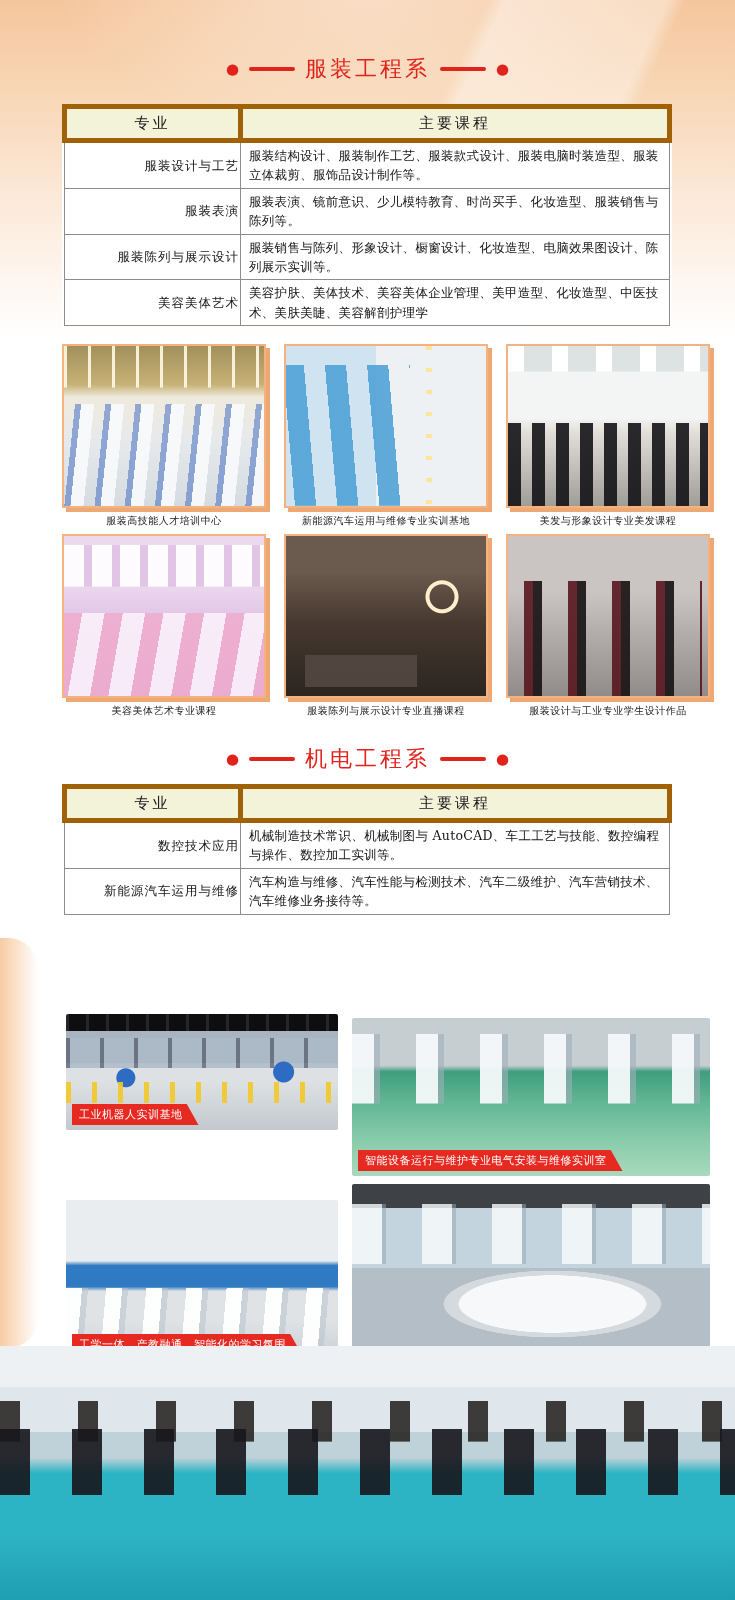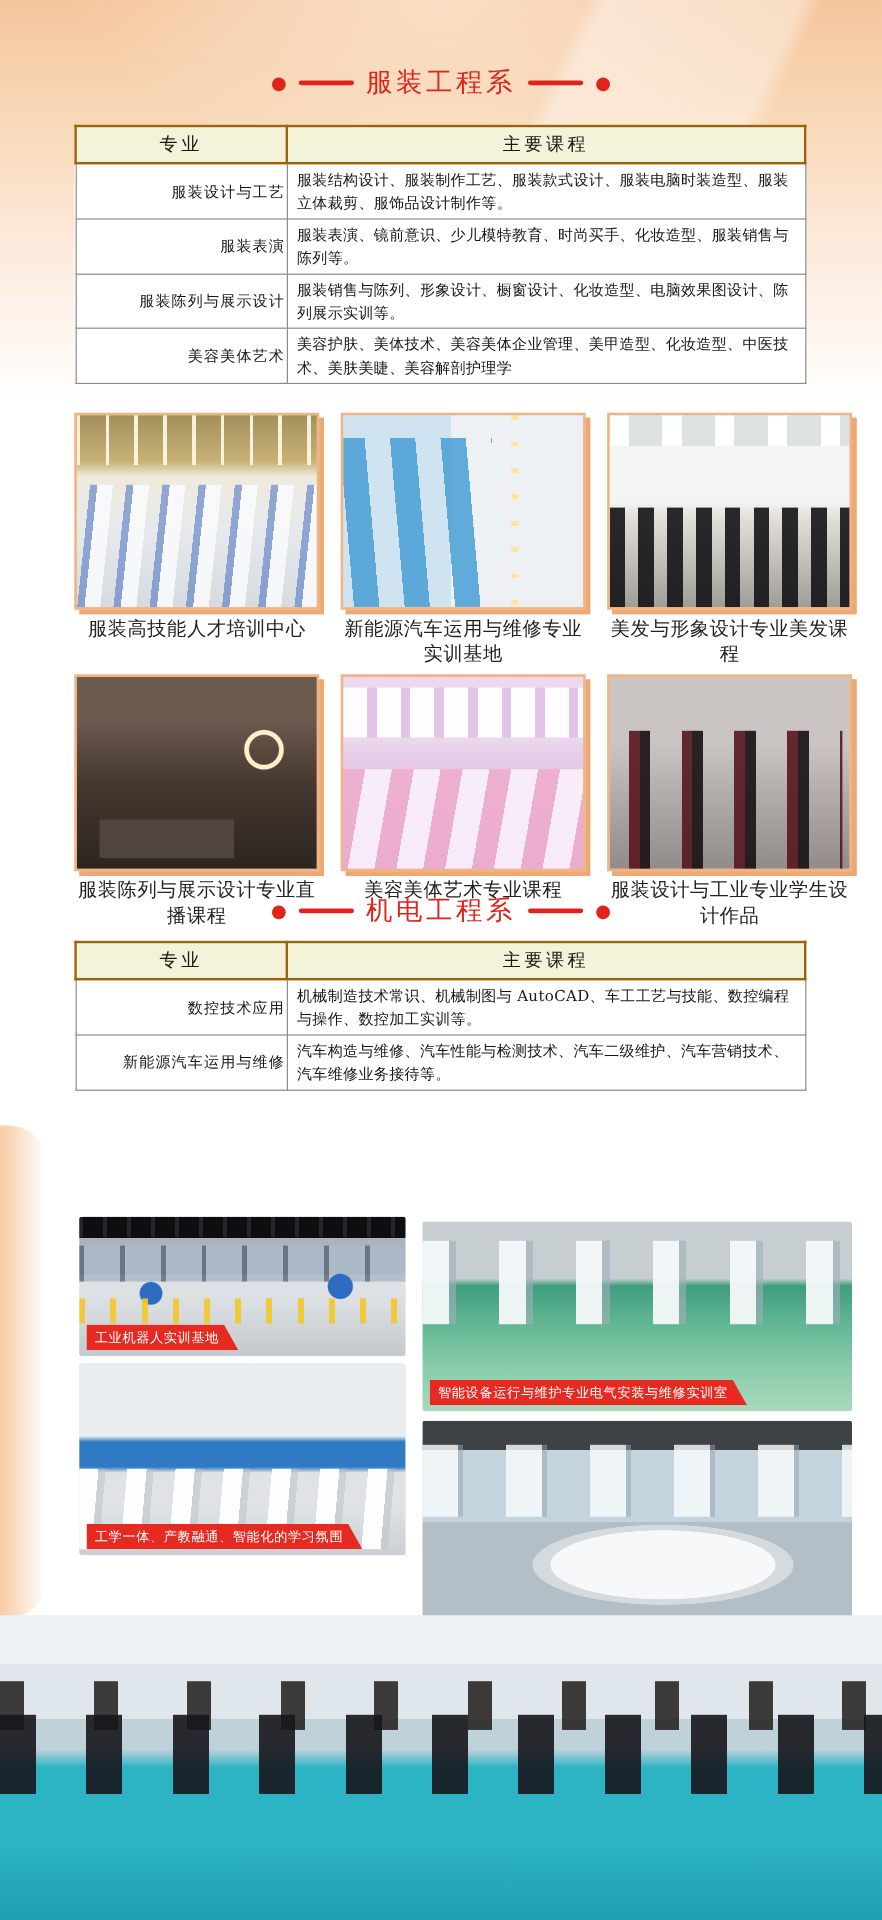--- a/index.html
+++ b/index.html
@@ -18,32 +18,32 @@
 
   
   .sec-title{position:absolute;left:0;width:735px;display:flex;align-items:center;justify-content:center;gap:10px;color:#e0241c;}
   .sec-title .dot{font-size:15px;line-height:1;}
   .sec-title .tline{width:46px;height:4px;background:#e0241c;border-radius:2px;}
   .sec-title .ttl{font-size:22px;font-weight:normal;font-family:"Liberation Sans",sans-serif;letter-spacing:3px;}
   #title1{top:54px;} #title2{top:744px;}
 
   
   .ctable{position:absolute;left:62px;width:610px;border-collapse:collapse;background:#fff;color:#161616;table-layout:fixed;}
-  .ctable th{background:#f3f3da;border:2px solid #a16207;font-size:15px;font-weight:500;padding:5px 4px;letter-spacing:3px;}
+  .ctable th{background:#f3f3da;border:5px solid #a16207;font-size:15px;font-weight:500;padding:5px 4px;letter-spacing:3px;}
   .ctable td{border:1px solid #8c8c8c;font-size:12.5px;line-height:1.55;}
   .ctable td.major{text-align:right;letter-spacing:1px;}
   .ctable td.courses{padding:3px 8px;letter-spacing:.3px;}
   .ctable col.c1{width:176px;}
   #table1{top:104px;} #table2{top:784px;}
 
   
   .fgrid{position:absolute;left:62px;top:344px;width:648px;display:grid;grid-template-columns:1fr 1fr 1fr;column-gap:18px;row-gap:6px;}
   .fgrid figure{margin:0;}
   .ph-img{position:relative;height:164px;border:2px solid #f3b27e;box-shadow:4px 4px 0 #eda874;box-sizing:border-box;background-repeat:no-repeat;background-color:#ddd;}
-  .cap{margin-top:6px;text-align:center;font-size:16px;color:#222;letter-spacing:.5px;}
+  .cap{margin-top:6px;text-align:center;font-size:10px;color:#222;letter-spacing:.5px;}
 
   .p1{background-image:
     repeating-linear-gradient(96deg, rgba(255,255,255,0) 0 11px, rgba(55,100,190,.5) 11px 17px, rgba(248,250,252,.9) 17px 30px),
     repeating-linear-gradient(90deg, rgba(255,250,230,.9) 0 3px, rgba(255,255,255,0) 3px 24px),
     linear-gradient(180deg,#a2905c 0%,#c7b176 24%,#efeadd 32%,#e6e9ec 60%,#d5dbe0 100%);
     background-size:100% 64%,100% 26%,100% 100%;background-position:0 100%,0 0,0 0;}
   .p2{background-image:
     repeating-linear-gradient(180deg, rgba(255,228,150,.95) 0 4px, rgba(255,255,255,0) 4px 22px),
     repeating-linear-gradient(85deg, rgba(255,255,255,0) 0 9px, rgba(72,158,214,.85) 9px 30px, rgba(255,255,255,0) 30px 42px),
     linear-gradient(90deg,#cfe4f0 0 45%,#eef1f3 45% 100%);
@@ -65,21 +65,21 @@
     background-size:100% 100%,56% 62%,100% 100%;background-position:0 0,22% 86%,0 0;}
   .p6{background-image:
     repeating-linear-gradient(90deg, rgba(0,0,0,0) 0 10px, rgba(88,22,32,.9) 10px 19px, rgba(26,20,22,.92) 19px 28px, rgba(0,0,0,0) 28px 44px),
     linear-gradient(180deg,#cac5c3 0 35%,#b3aeac 60%,#918c8a 100%);
     background-size:94% 72%,100% 100%;background-position:50% 100%,0 0;}
 
   
   .mph{position:absolute;background-repeat:no-repeat;background-color:#ccc;border-radius:2px;}
   #m1{left:66px;top:1014px;width:272px;height:116px;}
   #m2{left:352px;top:1018px;width:358px;height:158px;}
-  #m3{left:66px;top:1136px;width:272px;height:160px;}
+  #m3{left:66px;top:1200px;width:272px;height:160px;}
   #m4{left:352px;top:1184px;width:358px;height:200px;}
   .m1{background-image:
     repeating-linear-gradient(90deg, rgba(242,200,40,.9) 0 5px, rgba(0,0,0,0) 5px 26px),
     radial-gradient(circle at 22% 55%, #2e6cc4 0 9px, rgba(0,0,0,0) 10px),
     radial-gradient(circle at 80% 50%, #2e6cc4 0 10px, rgba(0,0,0,0) 11px),
     repeating-linear-gradient(90deg, rgba(90,100,115,.8) 0 4px, rgba(172,186,200,.85) 4px 34px),
     repeating-linear-gradient(90deg,#26262a 0 3px,#0e0e10 3px 20px),
     linear-gradient(180deg,#0e0e10 0 15%,#aab4c0 15% 42%,#dde1e4 42% 58%,#c3c9ce 100%);
     background-size:100% 18%,100% 100%,100% 100%,100% 26%,100% 15%,100% 100%;
     background-position:0 72%,0 0,0 0,0 28%,0 0,0 0;}
@@ -160,26 +160,26 @@
     </figure>
     <figure>
       <div class="ph-img p2"></div>
       <figcaption class="cap">新能源汽车运用与维修专业实训基地</figcaption>
     </figure>
     <figure>
       <div class="ph-img p3"></div>
       <figcaption class="cap">美发与形象设计专业美发课程</figcaption>
     </figure>
     <figure>
+      <div class="ph-img p4"></div>
+      <figcaption class="cap">美容美体艺术专业课程</figcaption>
+    </figure>
+    <figure>
       <div class="ph-img p5"></div>
       <figcaption class="cap">服装陈列与展示设计专业直播课程</figcaption>
-    </figure>
-    <figure>
-      <div class="ph-img p4"></div>
-      <figcaption class="cap">美容美体艺术专业课程</figcaption>
     </figure>
     <figure>
       <div class="ph-img p6"></div>
       <figcaption class="cap">服装设计与工业专业学生设计作品</figcaption>
     </figure>
   </div>
 
   <div class="sec-title" id="title2">
     <span class="dot">●</span>
     <span class="tline"></span>

